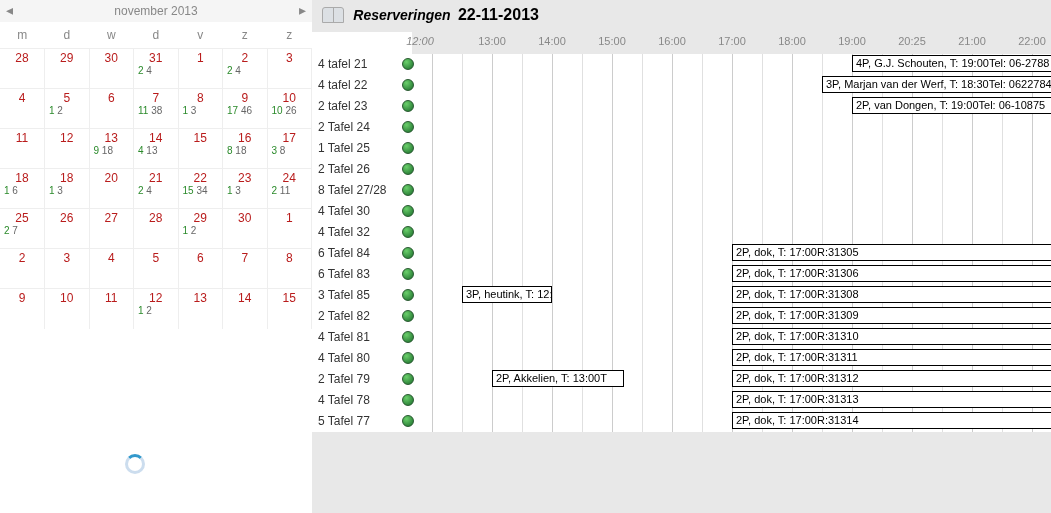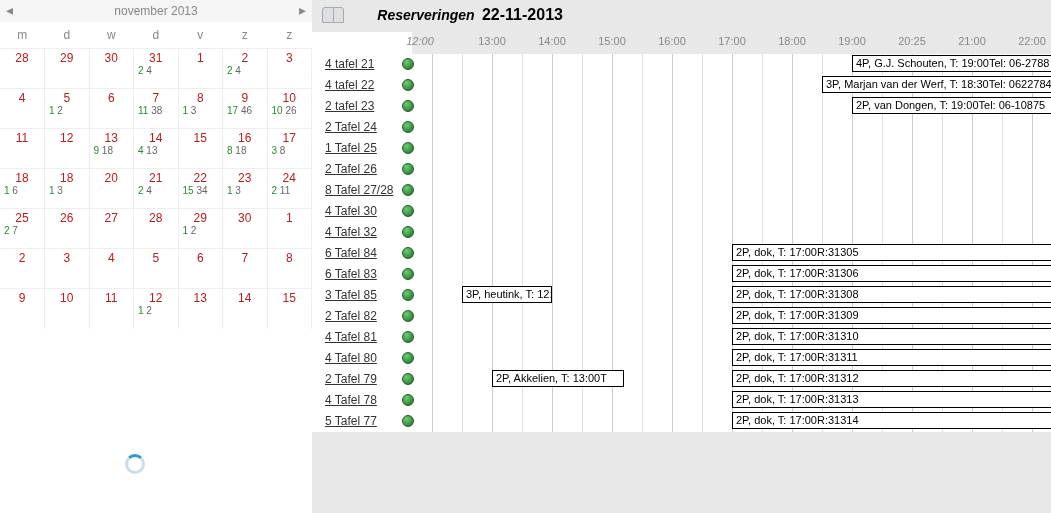--- a/index.html
+++ b/index.html
@@ -13,27 +13,27 @@
 .cal-table th { background: #fff; color: #888; font-weight: normal; padding: 6px 0; border-bottom: 1px solid #eee; }
 .cal-table td { border-top: 1px solid #eee; border-right: 1px solid #eee; height: 40px; vertical-align: top; padding: 2px 4px; position: relative; }
 .cal-table td .day-num { text-align: center; color: #b91c1c; font-size: 12px; }
 .cal-table td .counts { font-size: 10px; color: #666; }
 .cal-table td .counts .g { color: #2a8a2a; }
 .loading-icon { position: absolute; left: 125px; top: 454px; width: 20px; height: 20px; border: 3px solid #cde; border-top-color: #39c; border-radius: 50%; }
 .right-panel { margin-left: 312px; background: #e8e8e8; height: 513px; position: relative; }
 .r-header { padding: 6px 10px; background: #e8e8e8; }
 .r-header .book-icon { display: inline-block; width: 22px; height: 16px; background: #dce0e4; border: 1px solid #aaa; border-radius: 3px 3px 0 0; vertical-align: middle; margin-right: 6px; position: relative; }
 .r-header .book-icon:before { content:""; position:absolute; left:50%; top:0; bottom:0; border-left:1px solid #aaa; }
-.r-title { font-weight: bold; font-style: italic; font-size: 14px; vertical-align: middle; margin-left: 24px; }
+.r-title { font-weight: bold; font-style: italic; font-size: 14px; vertical-align: middle; }
 .r-date { font-weight: bold; font-size: 16px; vertical-align: middle; margin-left: 4px; }
 .timeline { position: relative; background: #fff; margin-top: 2px; }
 .time-header { height: 22px; background: #e8e8e8; position: relative; margin-left: 100px; color: #888; font-size: 11px; }
 .time-label { position: absolute; top: 3px; transform: translateX(-50%); }
 .grid-area { position: relative; margin-left: 100px; }
-.row-label { position: absolute; left: 11px; width: 88px; text-align: left; font-size: 12px; color: #333; padding-left: 2px; line-height: 21px; white-space: nowrap; text-decoration: underline; }
+.row-label { position: absolute; left: 4px; width: 88px; text-align: left; font-size: 12px; color: #333; padding-left: 2px; line-height: 21px; white-space: nowrap; }
 .row-globe { position: absolute; left: 90px; top: 4px; width: 12px; height: 12px; background: radial-gradient(circle at 35% 30%, #6bd06b, #1a6b2a); border-radius: 50%; border:1px solid #27592f; }
 .labels-col { position: absolute; left: 0; top: 0; width: 100px; }
 .vlines { position: absolute; left: 0; right: 0; top: 0; bottom: 0; pointer-events: none; z-index:1;}
 .vline { position: absolute; top: 0; bottom: 0; border-left: 1px solid #ccc; }
 .vline.minor { border-left: 1px solid #e0e0e0; }
 .reservation { position: absolute; height: 17px; background: #fff; border: 1px solid #000; font-size: 11px; padding: 1px 3px; white-space: nowrap; overflow: hidden; z-index: 2; }
 .rows-container { position: relative; }
 </style>
 </head>
 <body>

